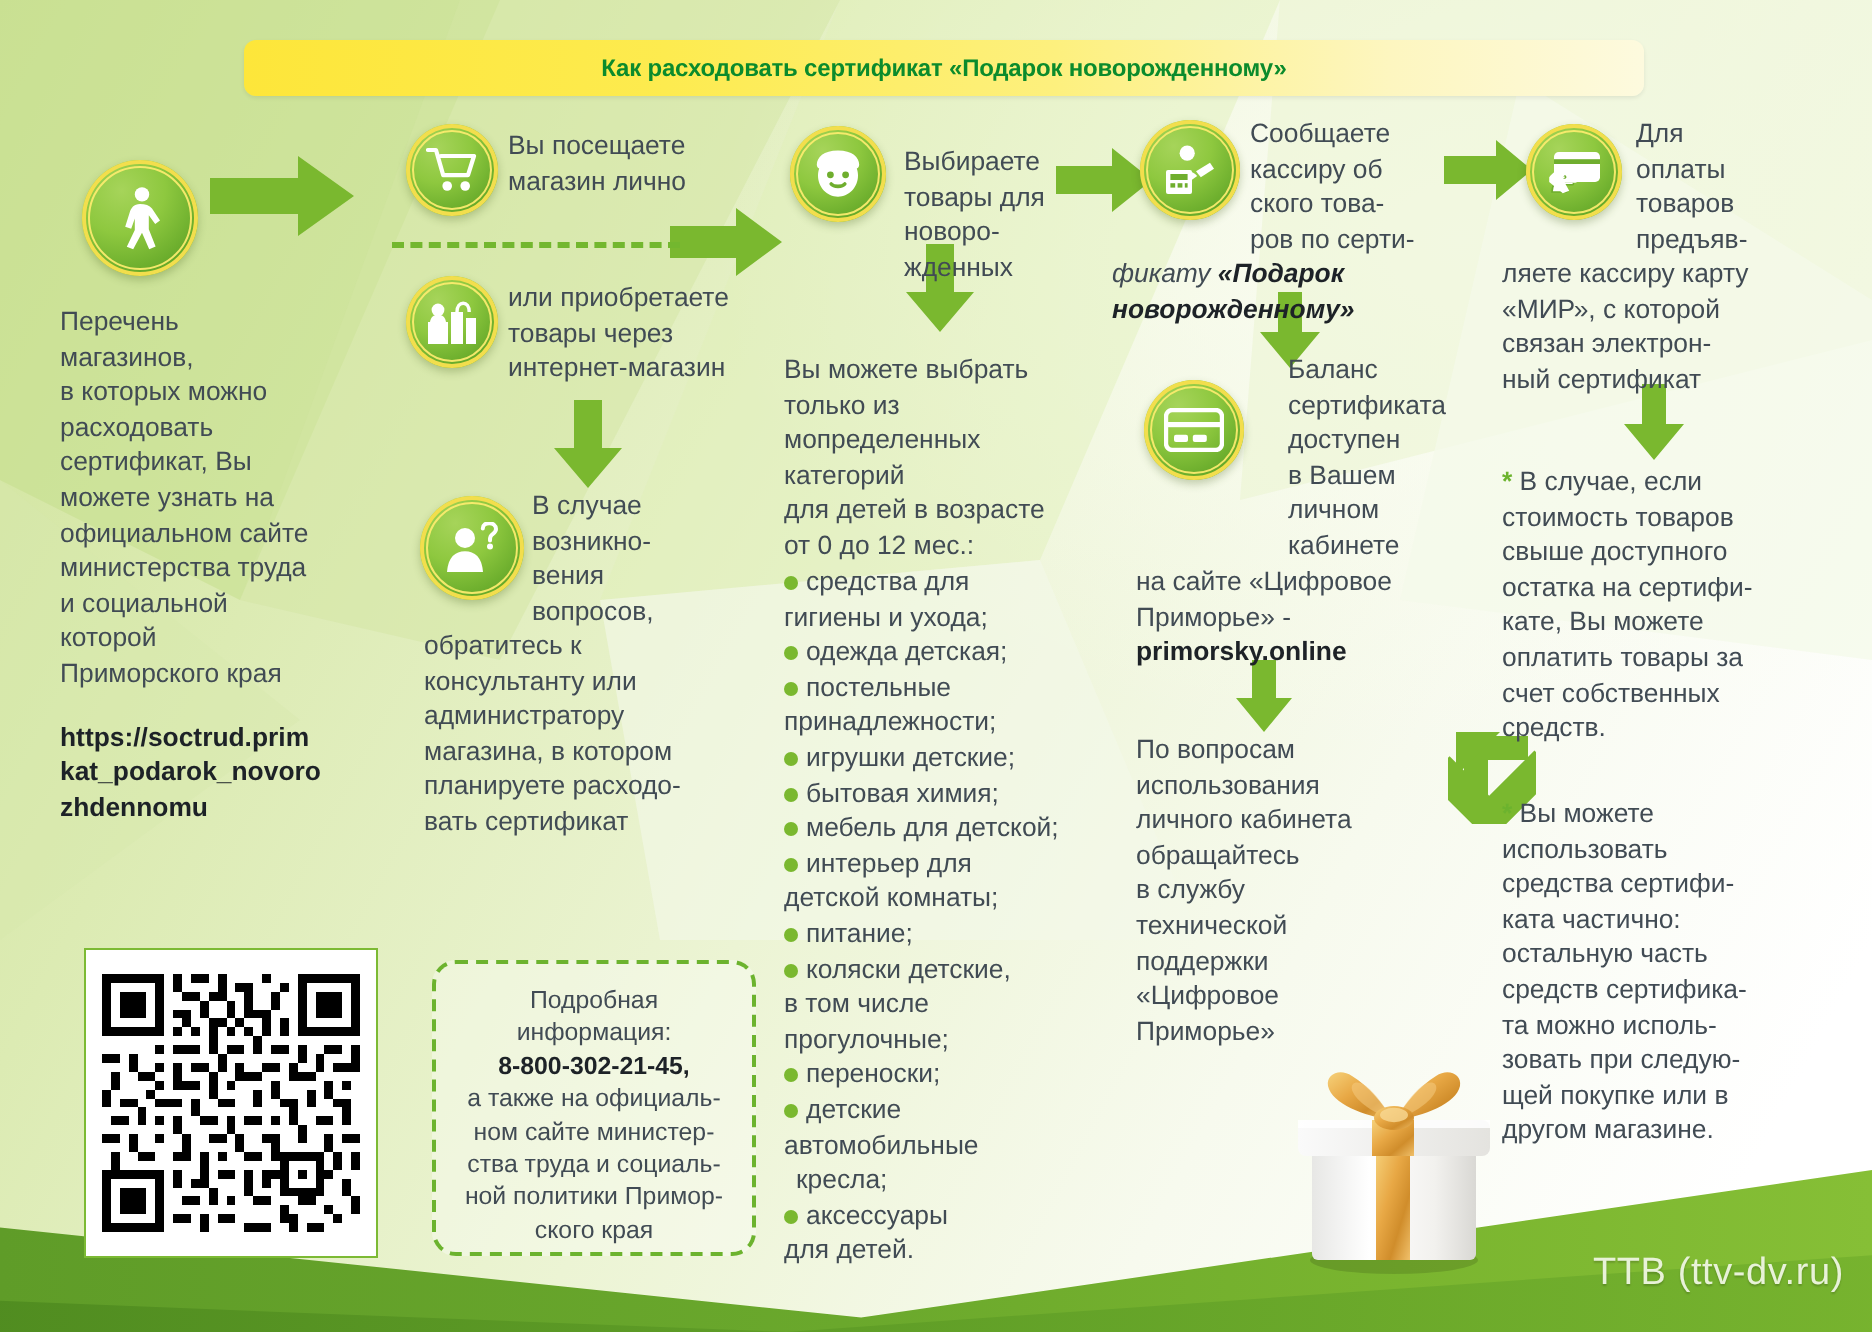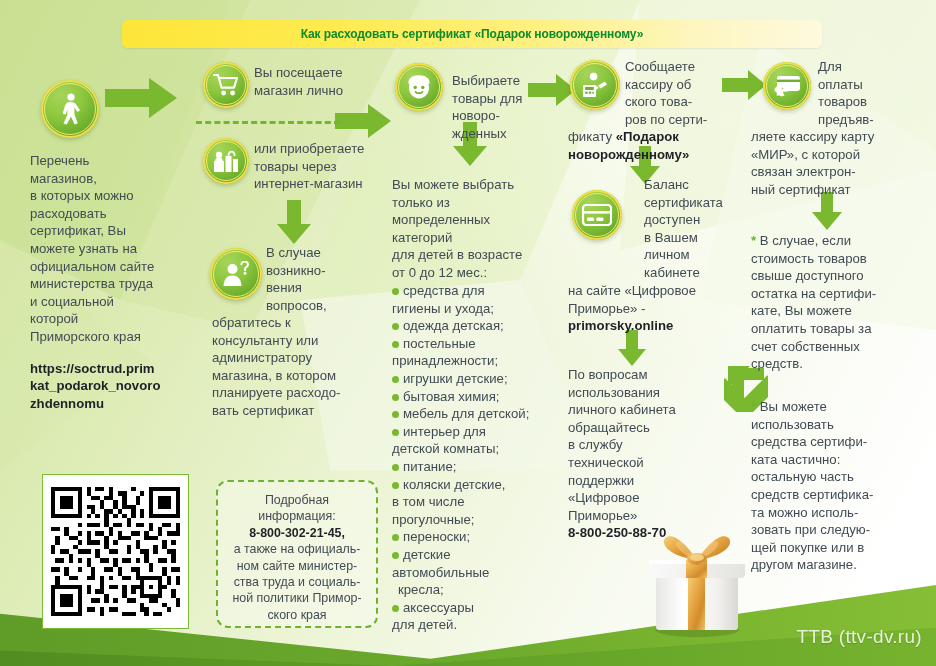--- a/index.html
+++ b/index.html
@@ -286,21 +286,21 @@
     <rect x="11.4" y="19.6" width="1.4" height="2.2" fill="#6fae2e"></rect>
     <path d="M17 13.6 L24 9.4 L26 12.4 L19.4 16.6 Z" fill="#fff"></path>
   </svg>
 </div>
 <div class="txt" style="left:625px;top:58px;width:102px;">
   <div>Сообщаете</div>
   <div>кассиру об</div>
   <div>ского това-</div>
   <div>ров по серти-</div>
 </div>
-<div class="txt" style="left:568px;top:128px;width:172px;">
+<div class="txt" style="left:556px;top:128px;width:172px;font-style:italic;">
   <div><span>фикату </span><span class="b">«Подарок</span></div>
   <div class="b">новорожденному»</div>
 </div>
 
 <div class="badge ring" style="left:572px;top:190px;width:50px;height:50px">
   <svg width="30" height="22" viewBox="0 0 30 22">
     <rect x="1" y="1" width="28" height="20" rx="3.2" stroke="#fff" stroke-width="2.2" fill="none"></rect>
     <rect x="1" y="7" width="28" height="2.6" fill="#fff"></rect>
     <rect x="5" y="13.4" width="7" height="3.6" rx="1" fill="#fff"></rect>
     <rect x="14.4" y="13.4" width="7" height="3.6" rx="1" fill="#fff"></rect>
@@ -323,21 +323,20 @@
 <div class="txt" style="left:568px;top:366px;width:160px;">
   <div>По вопросам</div>
   <div>использования</div>
   <div>личного кабинета</div>
   <div>обращайтесь</div>
   <div>в службу</div>
   <div>технической</div>
   <div>поддержки</div>
   <div>«Цифровое</div>
   <div>Приморье»</div>
-  <div class="b">8-800-250-88-70</div>
 </div>
 
 <div class="badge ring" style="left:763px;top:62px;width:48px;height:48px">
   <svg width="28" height="22" viewBox="0 0 28 22">
     <rect x="4" y="1" width="23" height="15" rx="2.4" fill="#fff"></rect>
     <rect x="4" y="4.6" width="23" height="2.4" fill="#6fae2e"></rect>
     <path d="M3 21 C3 17.4 5.4 14.2 8.6 13 C9.6 12.6 10.2 13.4 9.6 14 L7.4 16 L13 16 C14 16 14 17.4 13 17.4 L9 17.4 C9 17.4 11.6 21 10 21 Z" fill="#fff" stroke="#6fae2e" stroke-width="0.8"></path>
     <path d="M1.6 13.6 C3.4 11.2 6 9.8 8.6 9.8 C9.8 9.8 10.6 10.6 10 11.6 L8 14.4 L14.6 14.4 C16 14.4 16 16.4 14.6 16.4 L9.4 16.4 L11.6 20.4 L8.4 21.6 L1.6 16 Z" fill="#fff"></path>
   </svg>
 </div>

